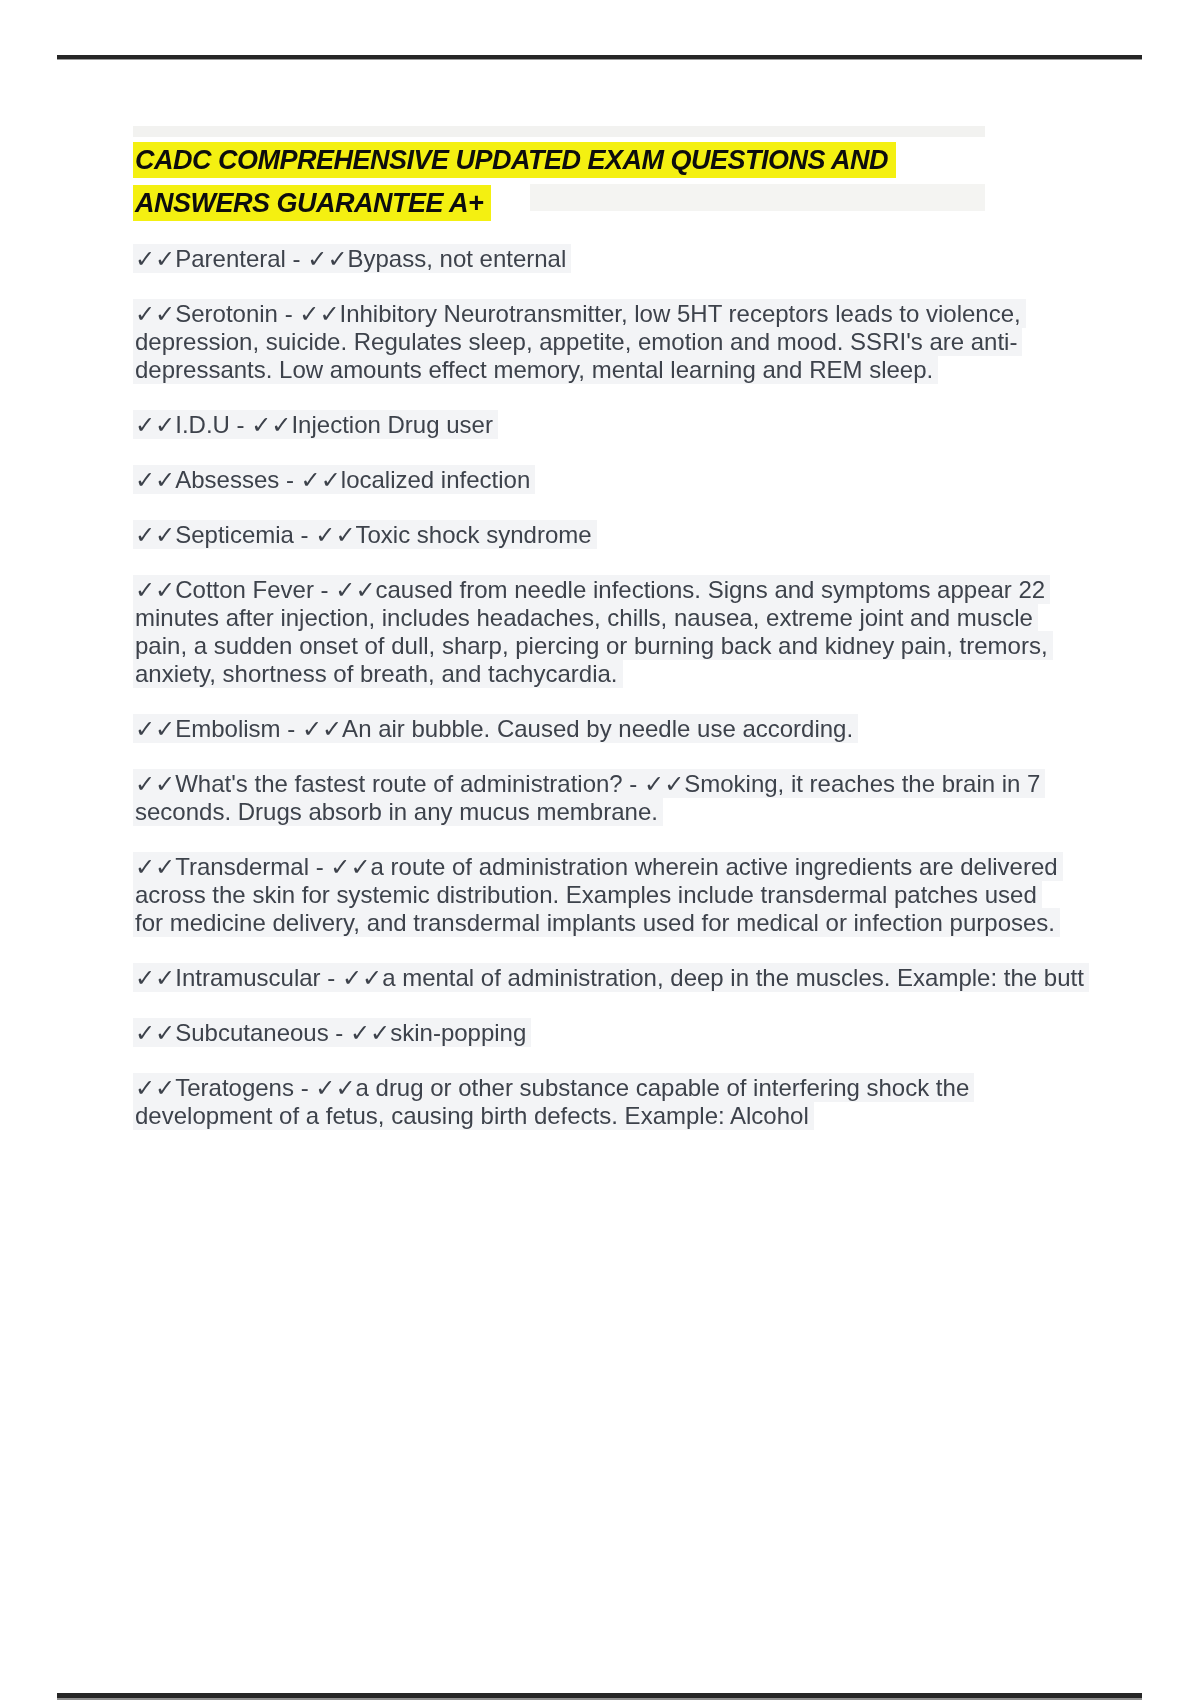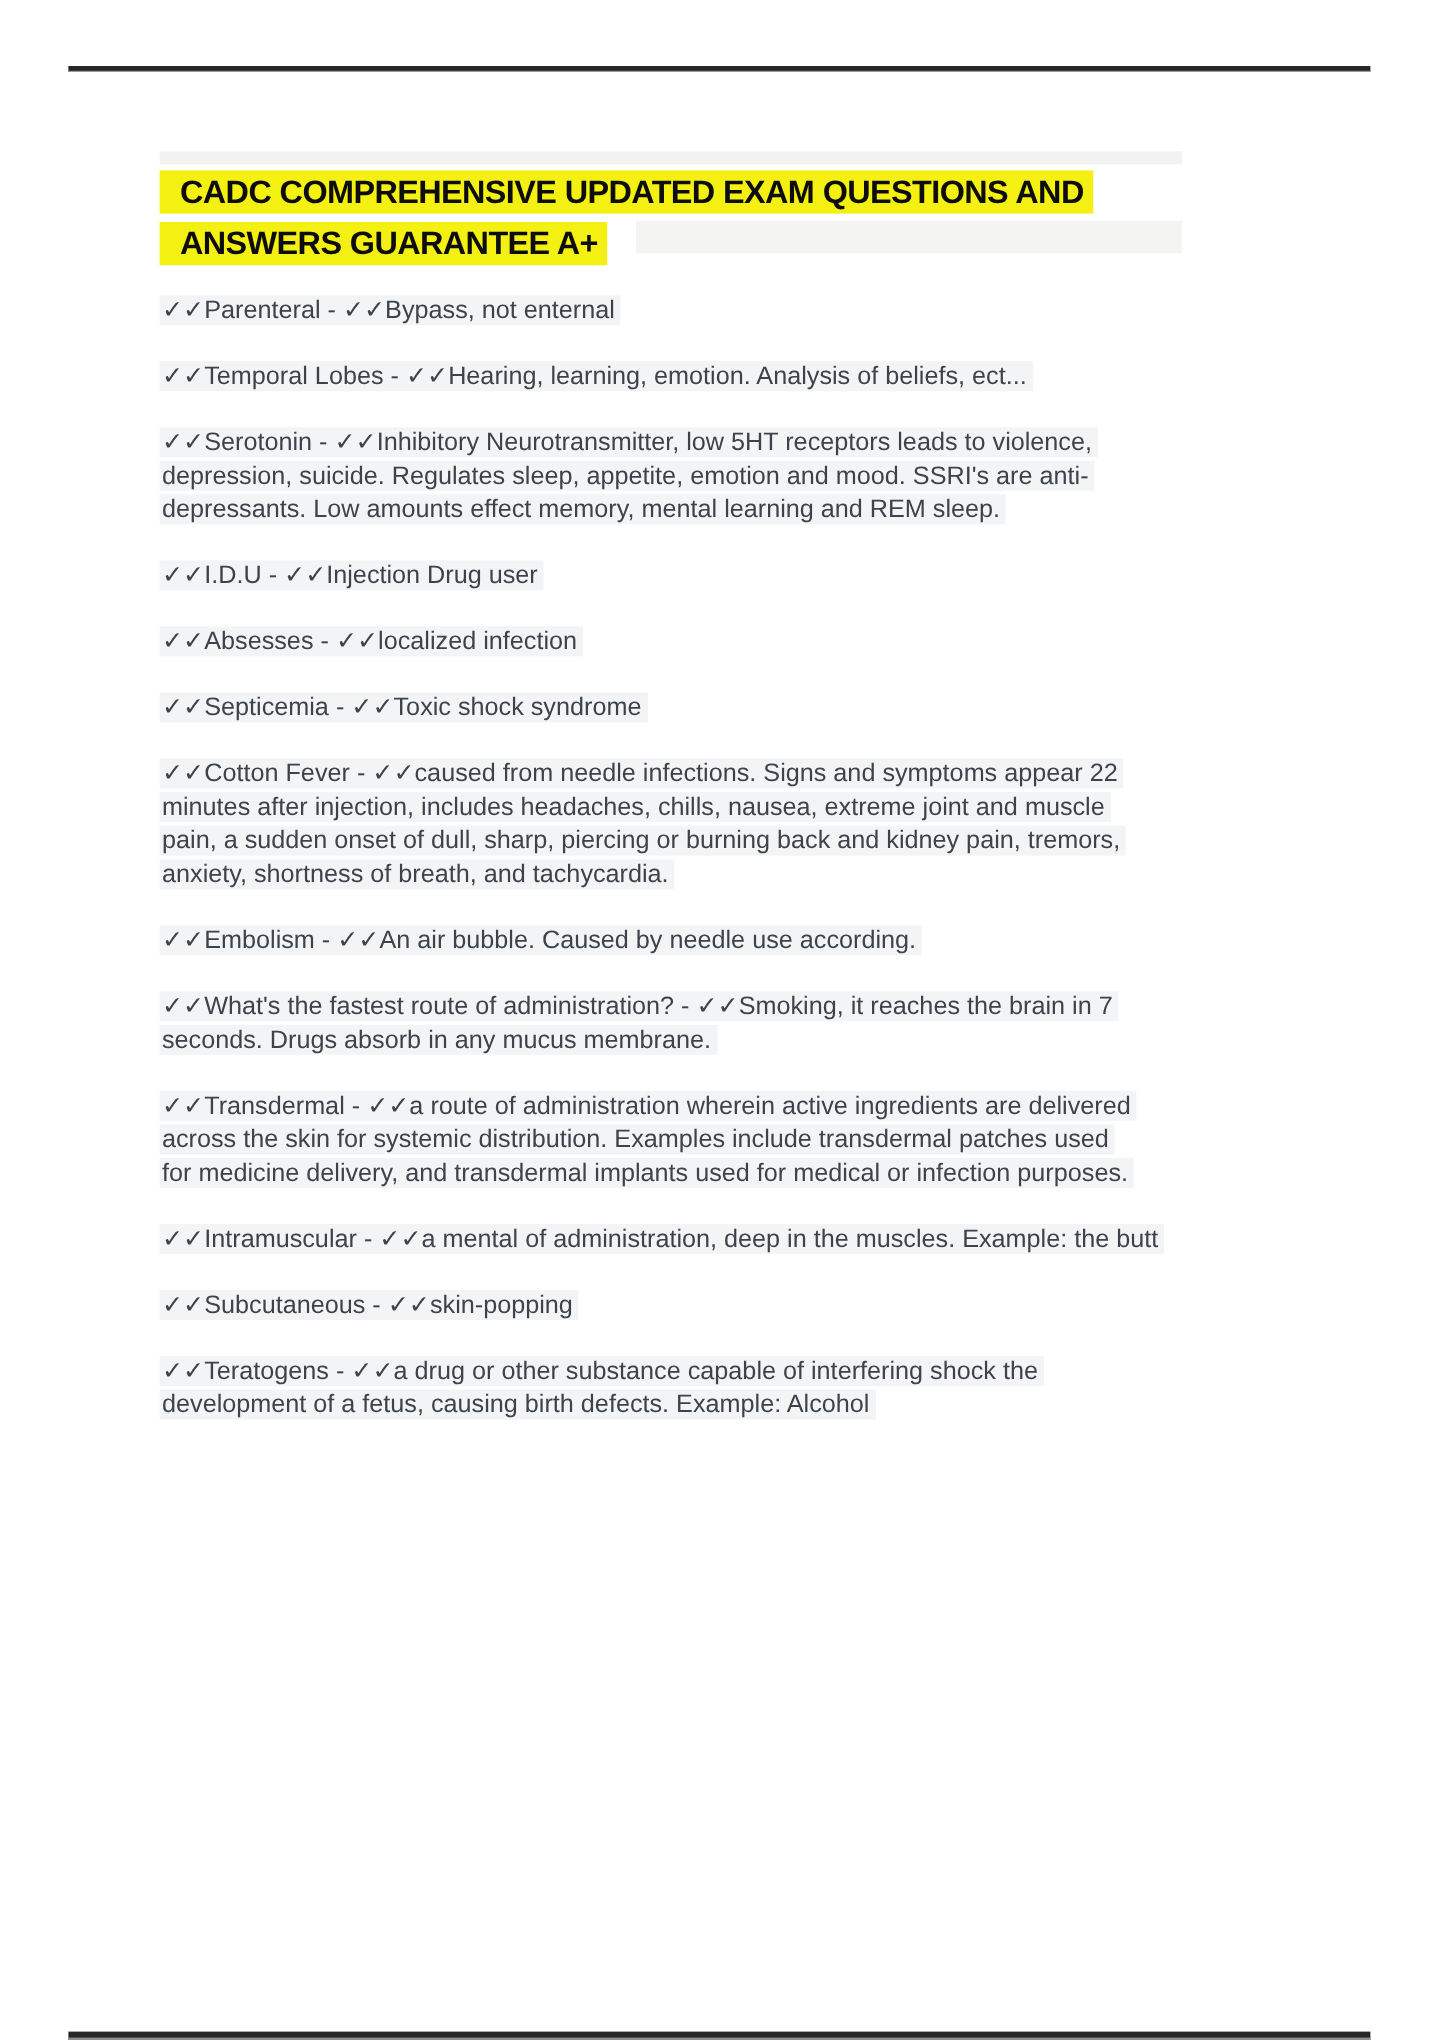--- a/index.html
+++ b/index.html
@@ -57,30 +57,31 @@
     margin: 0;
     font-size: 27px;
     font-weight: 900;
     letter-spacing: -0.5px;
     line-height: 43px;
     color: var(--title-color, #0d0d0d);
   }
   .doc-title .hl-yellow {
     background: var(--highlight-yellow, #f4f011);
     white-space: pre-line;
-    padding: 3px 8px 3px 17px;
+    padding: 3px 8px 3px 2px;
     box-decoration-break: clone;
+    font-style: italic;
     -webkit-box-decoration-break: clone;
   }
   .entries {
     margin-top: 20px;
   }
   .entry {
     margin: 0 0 27px 0;
-    font-size: 21px;
+    font-size: 24px;
     line-height: 28px;
     color: var(--text-color, #3d424b);
   }
   .entry .hl {
     background: var(--highlight-gray, #f3f4f6);
     white-space: pre-line;
     padding: 1px 5px 1px 2px;
     box-decoration-break: clone;
     -webkit-box-decoration-break: clone;
   }
@@ -92,21 +93,20 @@
   <div class="rule rule-top"></div>
   <div class="artifact-above-title"></div>
   <div class="artifact-right-of-title"></div>
 
   <div class="content">
     <h1 class="doc-title"><span class="hl-yellow">CADC COMPREHENSIVE UPDATED EXAM QUESTIONS AND
 ANSWERS GUARANTEE A+</span></h1>
 
     <div class="entries">
         <p class="entry"><span class="hl">✓✓Parenteral - ✓✓Bypass, not enternal</span></p>
-        <p class="entry"><span class="hl">✓✓Temporal Lobes - ✓✓Hearing, learning, emotion. Analysis of beliefs, ect...</span></p>
         <p class="entry"><span class="hl">✓✓Serotonin - ✓✓Inhibitory Neurotransmitter, low 5HT receptors leads to violence,
 depression, suicide. Regulates sleep, appetite, emotion and mood. SSRI's are anti-
 depressants. Low amounts effect memory, mental learning and REM sleep.</span></p>
         <p class="entry"><span class="hl">✓✓I.D.U - ✓✓Injection Drug user</span></p>
         <p class="entry"><span class="hl">✓✓Absesses - ✓✓localized infection</span></p>
         <p class="entry"><span class="hl">✓✓Septicemia - ✓✓Toxic shock syndrome</span></p>
         <p class="entry"><span class="hl">✓✓Cotton Fever - ✓✓caused from needle infections. Signs and symptoms appear 22
 minutes after injection, includes headaches, chills, nausea, extreme joint and muscle
 pain, a sudden onset of dull, sharp, piercing or burning back and kidney pain, tremors,
 anxiety, shortness of breath, and tachycardia.</span></p>

